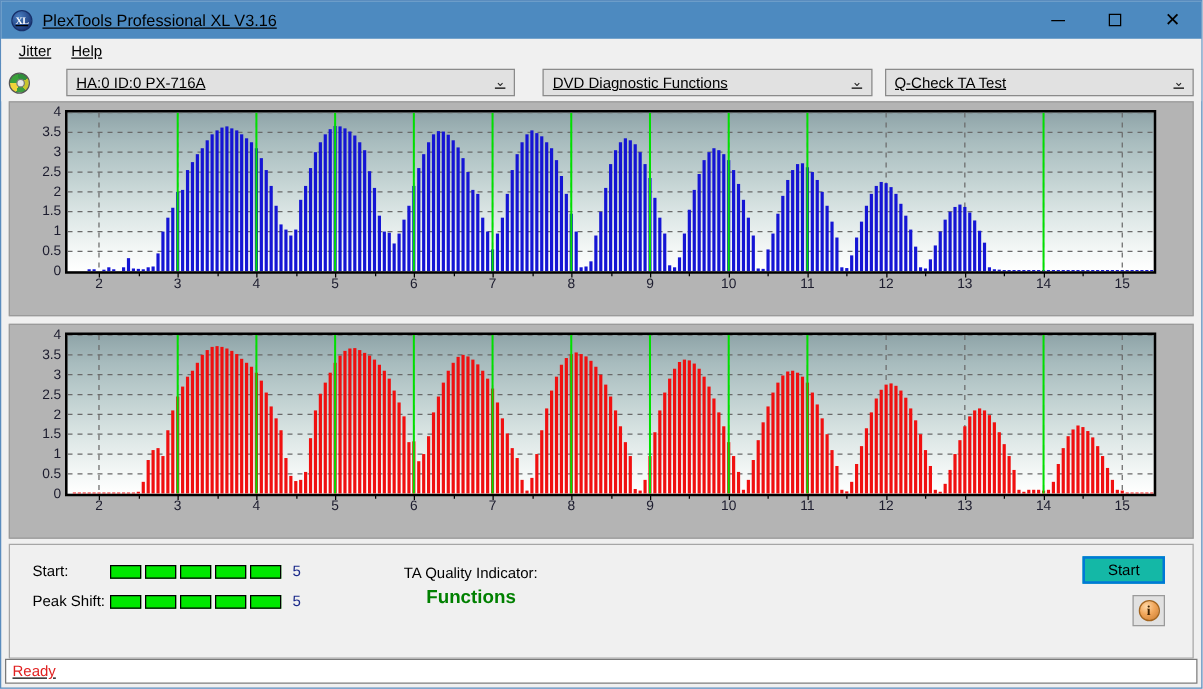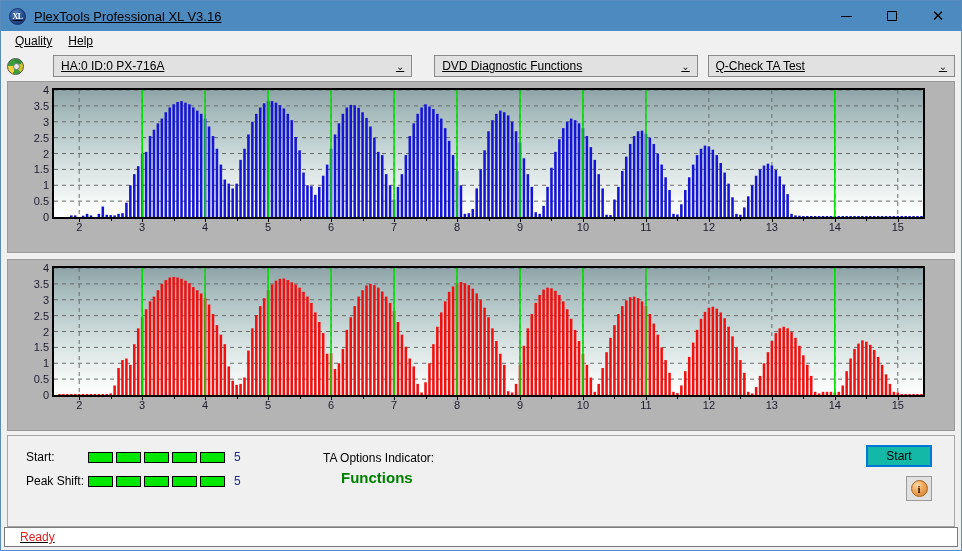--- a/index.html
+++ b/index.html
@@ -176,21 +176,21 @@
     font-family:"Liberation Serif", serif;
   }
 
   
   .statusbar {
     flex:0 0 20px; height:20px;
     margin:0 3px 3px 3px;
     background:#fff;
     border:1px solid #7a7a7a;
     display:flex; align-items:center;
-    padding-left:15px;
+    padding-left:5px;
     font-size:12px; color:#e02020;
   }
 </style>
 </head>
 <body>
 
 <div class="window">
 
   <div class="titlebar">
     <div class="title-icon">XL</div>
@@ -202,21 +202,21 @@
       <div class="win-btn">
           <span class="glyph-max"></span>
         </div>
       <div class="win-btn close">
           <span class="glyph-close">✕</span>
         </div>
     </div>
   </div>
 
   <div class="menubar">
-    <div class="menu-item">Quality</div>
+    <div class="menu-item">Jitter</div>
     <div class="menu-item">Help</div>
   </div>
 
   <div class="toolbar">
     <div class="disc-icon"></div>
     <div class="combo" id="combo-drive">
       <span class="cval">HA:0 ID:0  PX-716A</span>
       <span class="chev">⌄</span>
     </div>
     <div class="combo" id="combo-func">
@@ -873,21 +873,21 @@
       <span class="res-label">Peak Shift:</span>
       <span class="bar-group" id="peak-bars">
           <span class="seg"></span>
           <span class="seg"></span>
           <span class="seg"></span>
           <span class="seg"></span>
           <span class="seg"></span>
         </span>
       <span class="seg-val">5</span>
     </div>
-    <div class="ta-title">TA Options Indicator:</div>
+    <div class="ta-title">TA Quality Indicator:</div>
     <div class="ta-value">Functions</div>
     <div class="start-btn">Start</div>
     <div class="info-btn">
       <span class="info-circle">i</span>
     </div>
   </div>
 
   <div class="statusbar">
     <span>Ready</span>
   </div>

